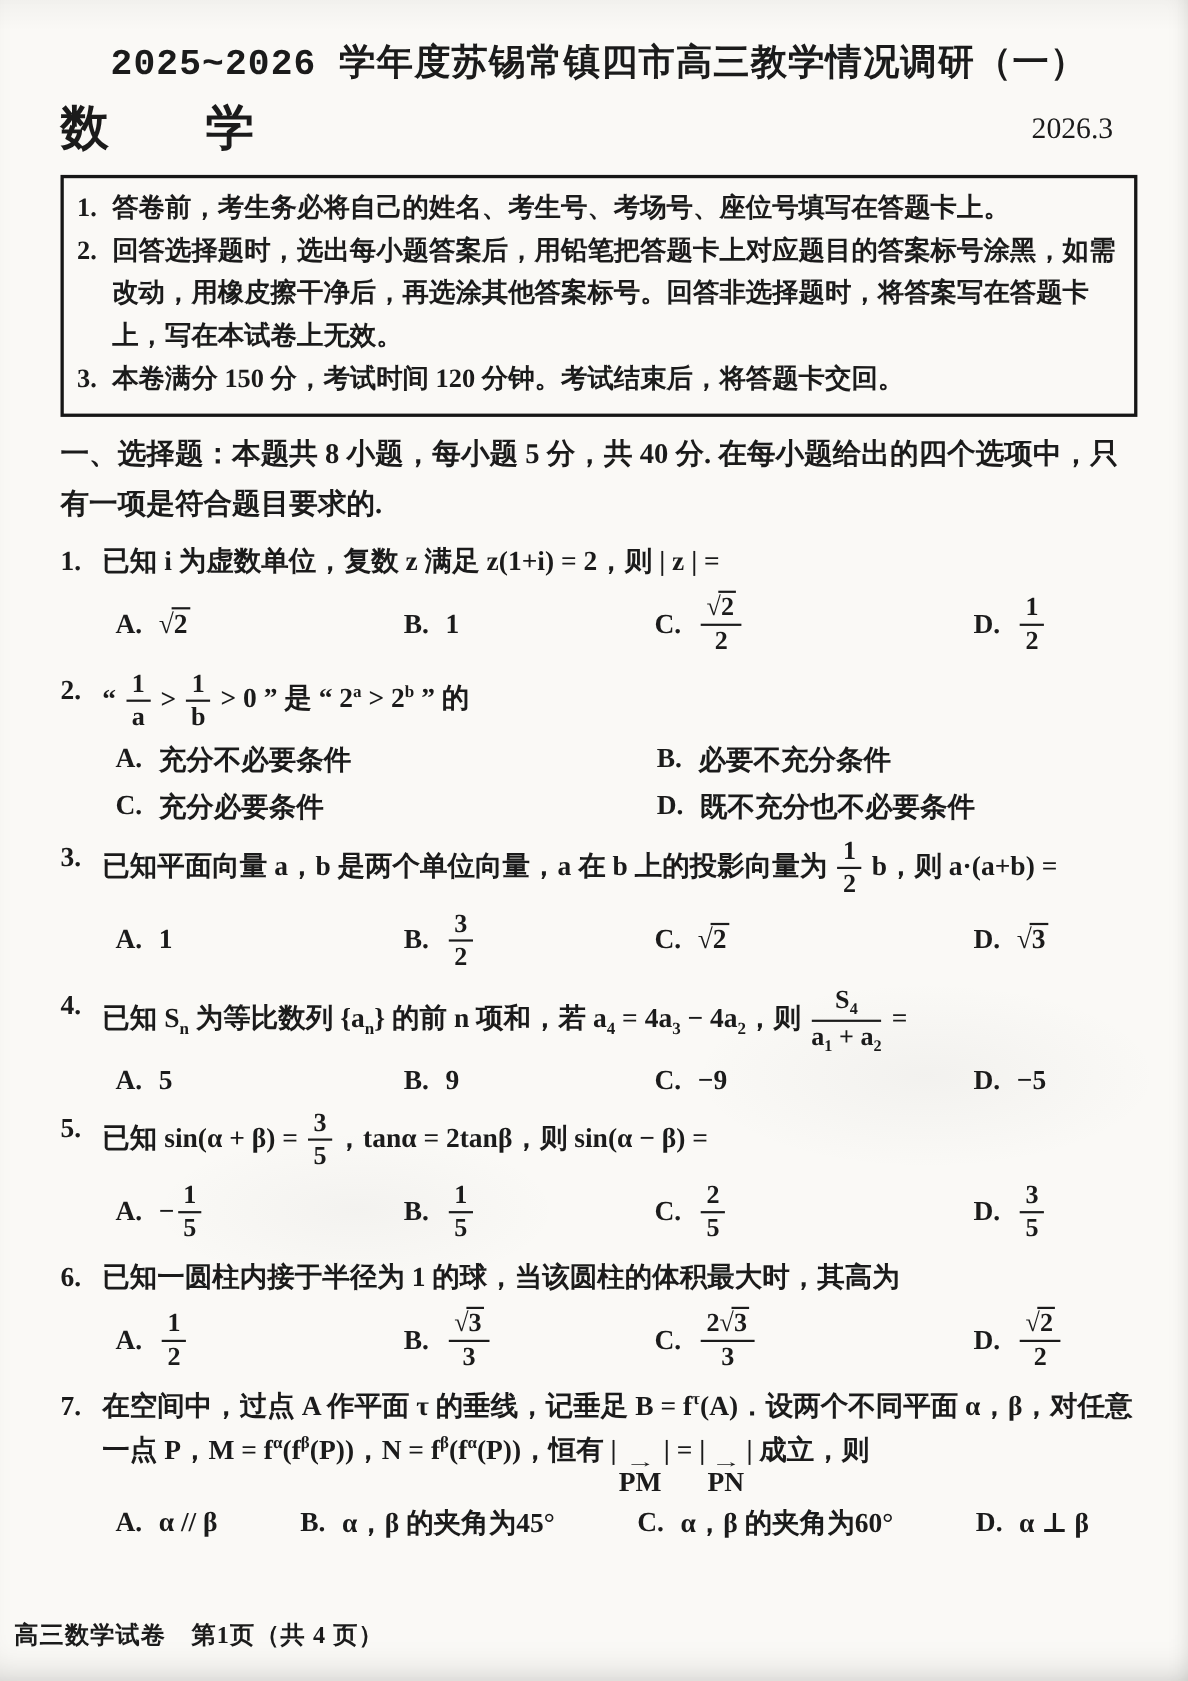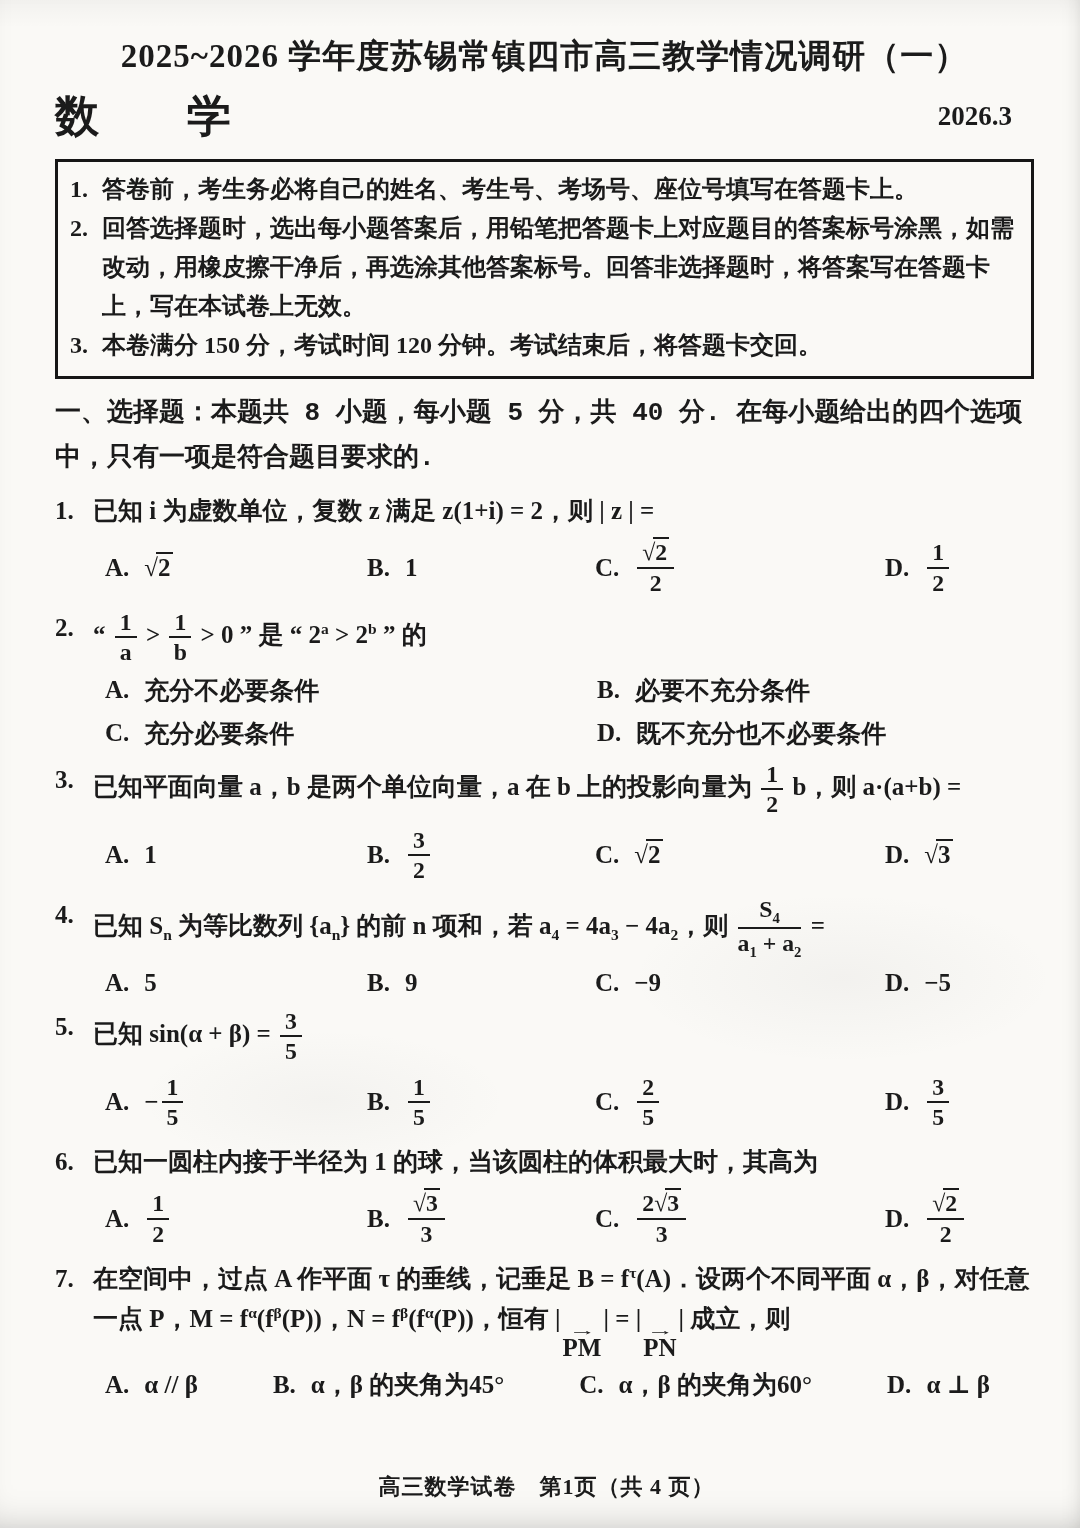--- a/index.html
+++ b/index.html
@@ -10,31 +10,31 @@
     background-image:
       radial-gradient(ellipse 300px 120px at 78% 64%, rgba(120,120,120,0.06), rgba(0,0,0,0) 70%),
       radial-gradient(ellipse 260px 100px at 30% 72%, rgba(120,120,120,0.05), rgba(0,0,0,0) 70%),
       linear-gradient(180deg, rgba(0,0,0,0.03) 0, rgba(0,0,0,0) 28px);
     box-shadow: inset 0 -26px 40px -32px rgba(0,0,0,0.28), inset -14px 0 24px -20px rgba(0,0,0,0.18);
     color:#1b1b1b;
     font-family:"Liberation Serif","DejaVu Serif",serif;
     padding:34px 46px 0 55px;
   }
   .title{text-align:center;font-size:33px;font-weight:bold;letter-spacing:1px;
-    font-family:Liberation Serif, serif;}
+    font-family:Liberation Mono, monospace;}
   .subjrow{position:relative;margin-top:8px;height:60px;}
   .subject{display:block;text-align:left;font-size:44px;font-weight:bold;
     font-family:"Liberation Sans","DejaVu Sans",sans-serif;}
-  .date{position:absolute;right:22px;top:14px;font-size:27px;font-weight:bold;}
+  .date{position:absolute;right:22px;top:14px;font-size:27px;font-weight:normal;}
   .notice{border:3px solid #161616;margin-top:12px;padding:8px 16px 12px 12px;}
   .nhead{font-size:26px;font-weight:bold;margin-left:24px;margin-bottom:2px;}
   .nitem{display:flex;font-size:24px;font-weight:600;line-height:1.62;}
   .nnum{flex:none;width:32px;}
   .ntext{flex:1;}
-  .sechead{margin-top:12px;font-size:26px;font-weight:bold;line-height:1.72;font-family:Liberation Mono, monospace;}
+  .sechead{margin-top:12px;font-size:26px;font-weight:bold;line-height:1.72;}
   .q{margin-top:10px;}
   .stem{display:flex;font-size:25px;font-weight:600;line-height:1.62;}
   .qnum{flex:none;width:38px;}
   .qtext{flex:1;}
   .opts{margin-left:50px;margin-top:7px;font-size:25px;font-weight:600;}
   .opts.four{display:grid;grid-template-columns:262px 228px 290px 1fr;align-items:center;}
   .opts.two{display:grid;grid-template-columns:492px 1fr;row-gap:10px;}
   .opts.row{display:flex;justify-content:space-between;padding-right:44px;}
   .opt{display:flex;align-items:center;white-space:nowrap;}
   .olabel{margin-right:15px;}
@@ -43,21 +43,21 @@
     margin:1px 3px;line-height:1.12;font-size:0.95em;}
   .frac .num{border-bottom:2px solid #1b1b1b;padding:0 5px 1px;}
   .frac .den{padding-top:1px;}
   .rt{white-space:nowrap;}
   .rt .ovl{border-top:2px solid #1b1b1b;margin-left:-2px;padding:0 2px 0 2px;}
   sup,sub{font-size:0.62em;}
   .vec{display:inline-flex;flex-direction:column;align-items:center;line-height:1;
     vertical-align:-0.32em;margin:0 2px;}
   .vec .arr{font-size:0.58em;line-height:0.62;transform:scaleX(1.9);}
   .vec .vb{line-height:1.05;}
-  .footer{position:absolute;left:0;right:0;bottom:26px;text-align:center;
+  .footer{position:absolute;left:0;right:0;bottom:26px;
     font-size:22px;font-weight:600;letter-spacing:1px;margin-left:13px;}
 </style>
 </head>
 <body>
 
 <div class="page">
 
   <div class="title">2025~2026 学年度苏锡常镇四市高三教学情况调研（一）</div>
 
   <div class="subjrow">
@@ -234,21 +234,21 @@
         </div>
     </div>
   </div>
 
   <div class="q">
     <div class="stem">
       <span class="qnum">5.</span>
       <span class="qtext"><span>已知 sin(α + β) = </span><span class="frac">
             <span class="num">3</span>
             <span class="den">5</span>
-          </span></span>
+          </span><span>，tanα = 2tanβ，则 sin(α − β) =</span></span>
     </div>
     <div class="opts four">
       <div class="opt">
           <span class="olabel">A.</span>
           <span class="obody">
             <span>−</span>
             <span class="frac">
               <span class="num">1</span>
               <span class="den">5</span>
             </span>

